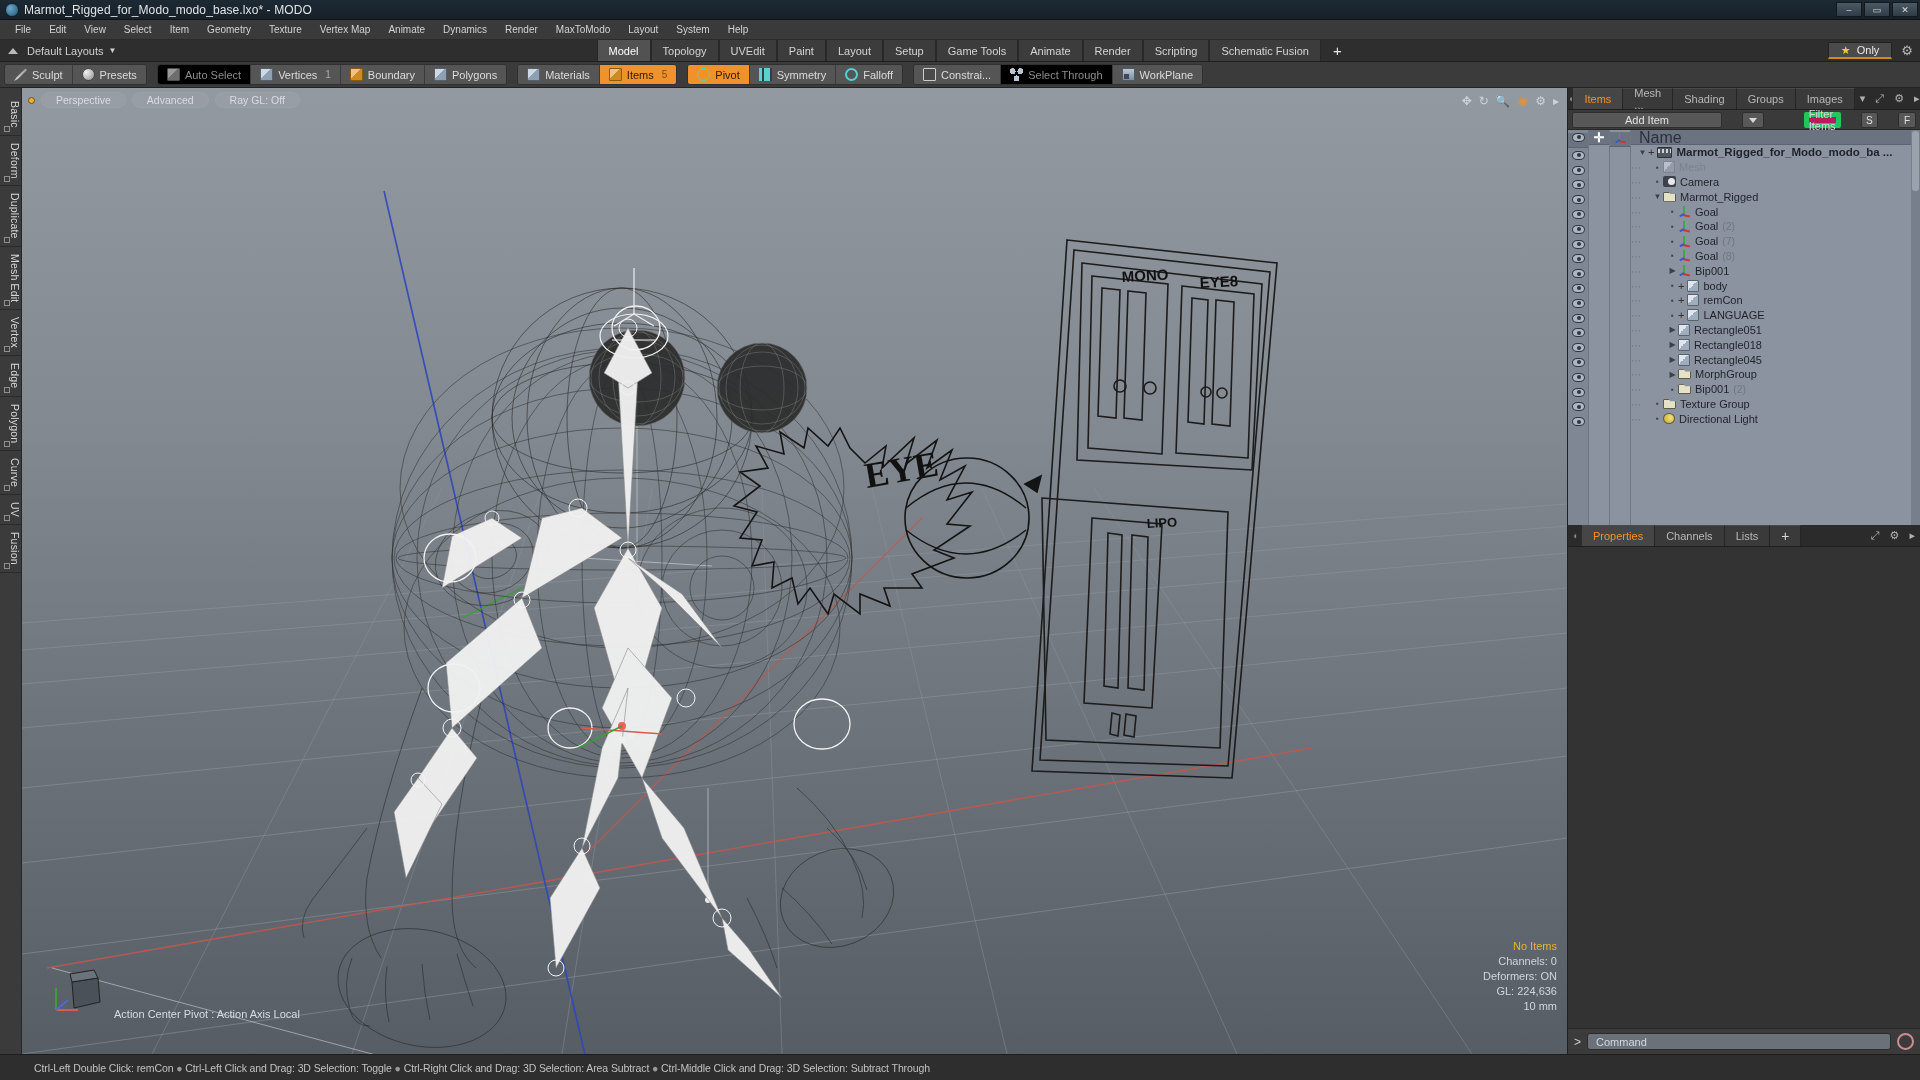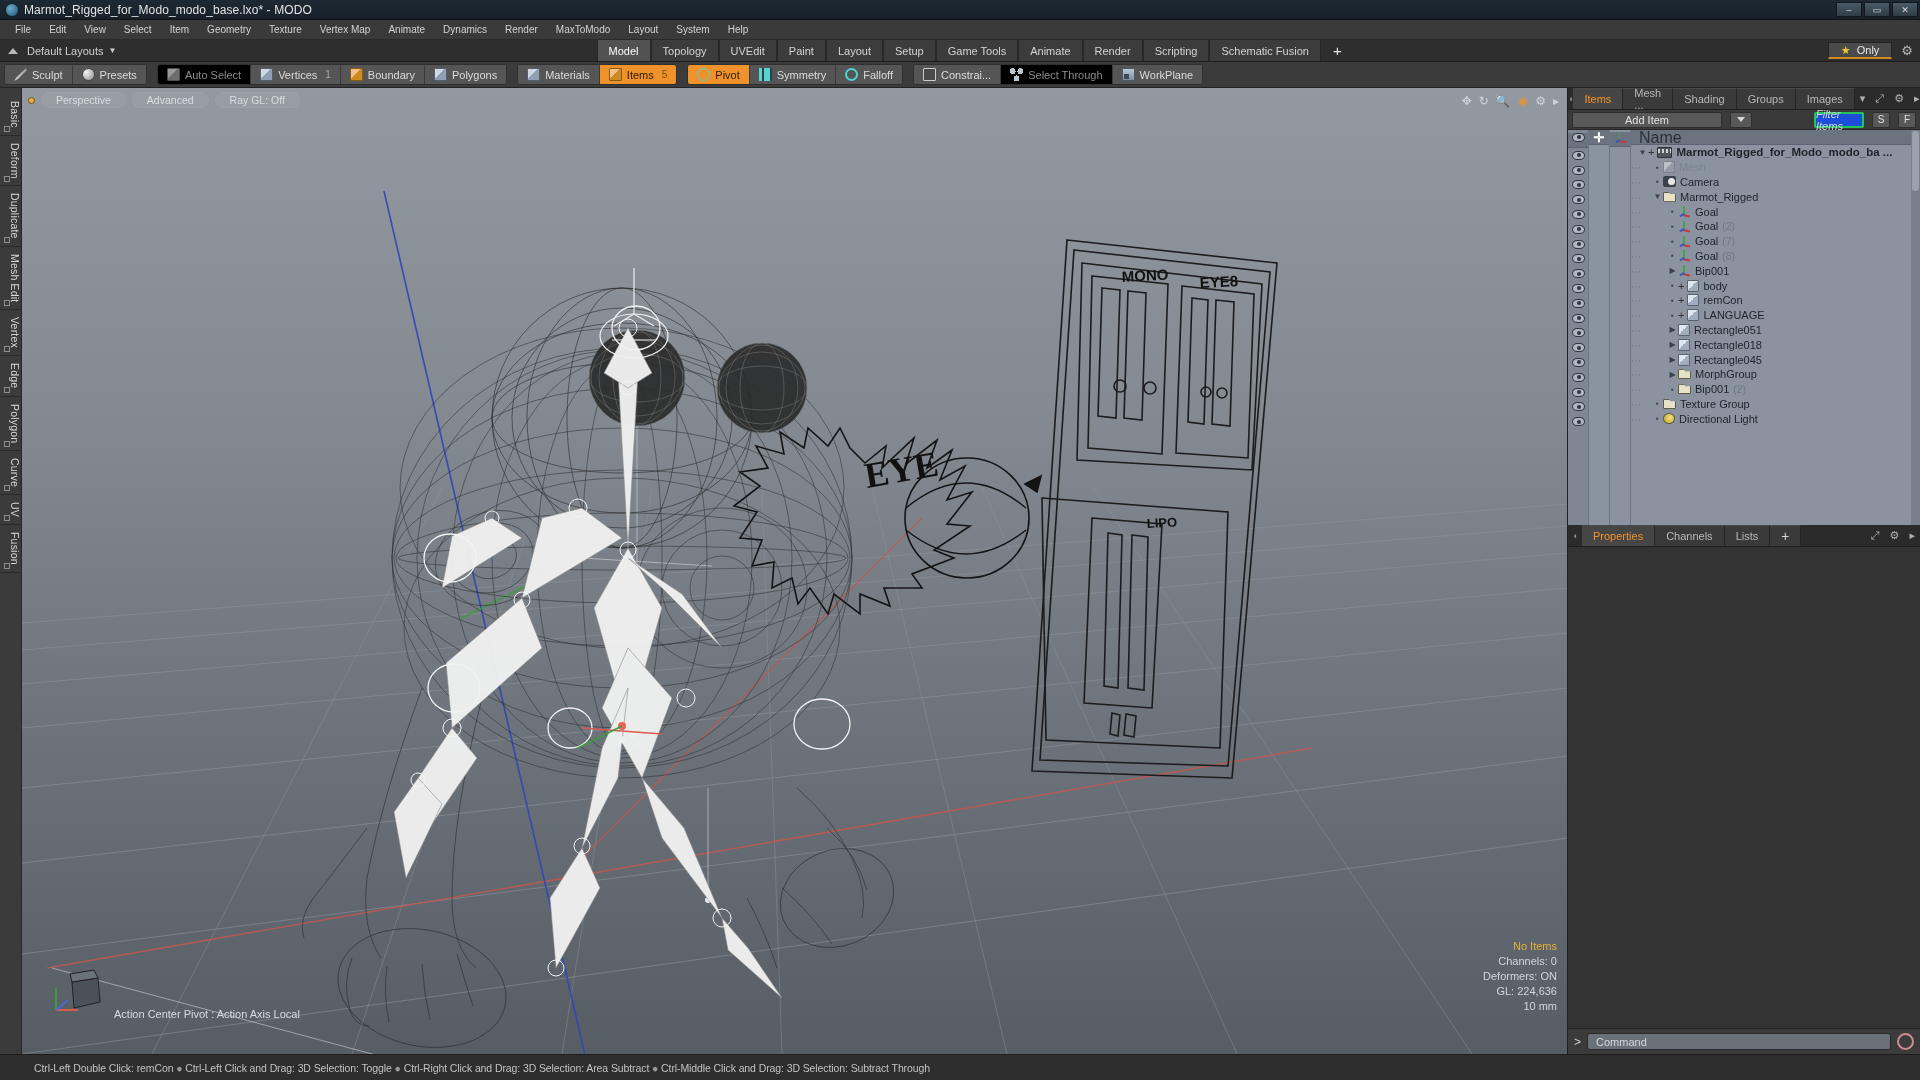--- a/index.html
+++ b/index.html
@@ -110,30 +110,30 @@
   .ptabs { height:22px; background:#2b2b2b; display:flex; align-items:stretch; position:relative;
       border-bottom:1px solid #1f1f1f;}
   .ptabs .dotl { width:14px; display:flex;align-items:center;justify-content:center;color:#8a8a8a;font-size:9px;}
   .ptab { padding:0 11px; display:flex;align-items:center; font-size:11px; color:#b8b8b8;
       background:#3a3a3a; border-right:1px solid #252525; border-top:1px solid #4a4a4a;}
   .ptab.active { background:#464646; color:#f0922b; }
   .ptab.plus { font-size:14px; color:#d6d6d6; }
   .ptabs .fill { flex:1; }
   .ptabs .pic { padding:0 5px; display:flex;align-items:center; color:#b0b0b0; font-size:11px;}
 
-  #addrow { height:20px; background:#3a3a3a; display:flex; align-items:center; gap:8px;
+  #addrow { height:20px; background:#3a3a3a; display:flex; align-items:flex-start; gap:20px;
       padding:2px 4px; border-bottom:1px solid #272727;}
   .btn-add { flex:0 0 150px; height:16px; background:#585858; border:1px solid #2e2e2e; border-radius:2px;
       font-size:11px; color:#e2e2e2; display:flex;align-items:center;justify-content:center;}
   .btn-drop { width:22px;height:16px;background:#585858;border:1px solid #2e2e2e;border-radius:2px;
       display:flex;align-items:center;justify-content:center;}
   .caret { width:0;height:0;border-left:4px solid transparent;border-right:4px solid transparent;
       border-top:5px solid #d8d8d8;}
-  .filter-in { flex:1; height:16px; background:#1d4ed8; border:2px solid #22c55e; border-radius:2px;
-      font-size:11px; color:#d3d9df; display:flex;align-items:center;justify-content:center;font-style:italic;}
+  .filter-in { flex:1; height:16px; background:#be185d; border:5px solid #22c55e; border-radius:2px;
+      font-size:11px; color:#d3d9df; display:flex;align-items:center;justify-content:center;}
   .sq-btn { width:18px;height:16px;background:#585858;border:1px solid #2e2e2e;border-radius:2px;
       font-size:10px;color:#e0e0e0;display:flex;align-items:center;justify-content:center;}
 
   
   #itemlist { background:#8b93a0; flex:0 0 395px; position:relative; overflow:hidden;
       display:flex; }
   .col-eye { width:21px; background:#7f8794; border-right:1px solid #6d7684;}
   .col-b  { width:21px; background:#8b93a0; border-right:1px solid #6d7684;}
   .col-c  { width:21px; background:#8b93a0; border-right:1px solid #6d7684;}
   .col-name { flex:1; background:#8b93a0; position:relative;}

